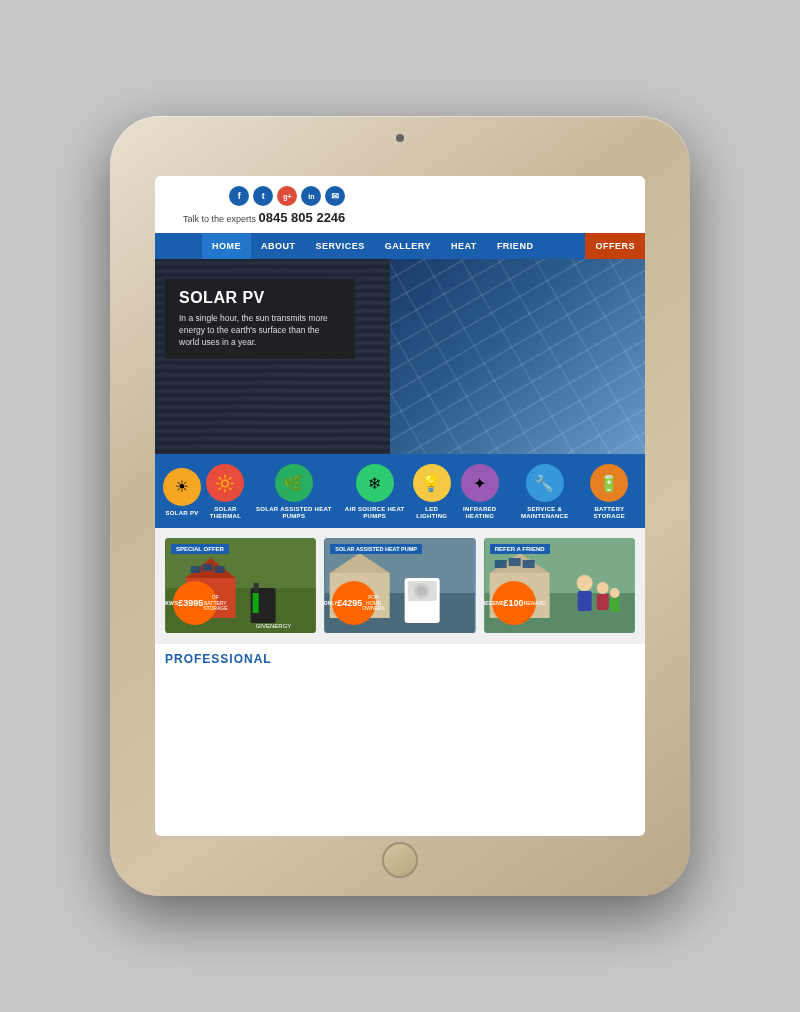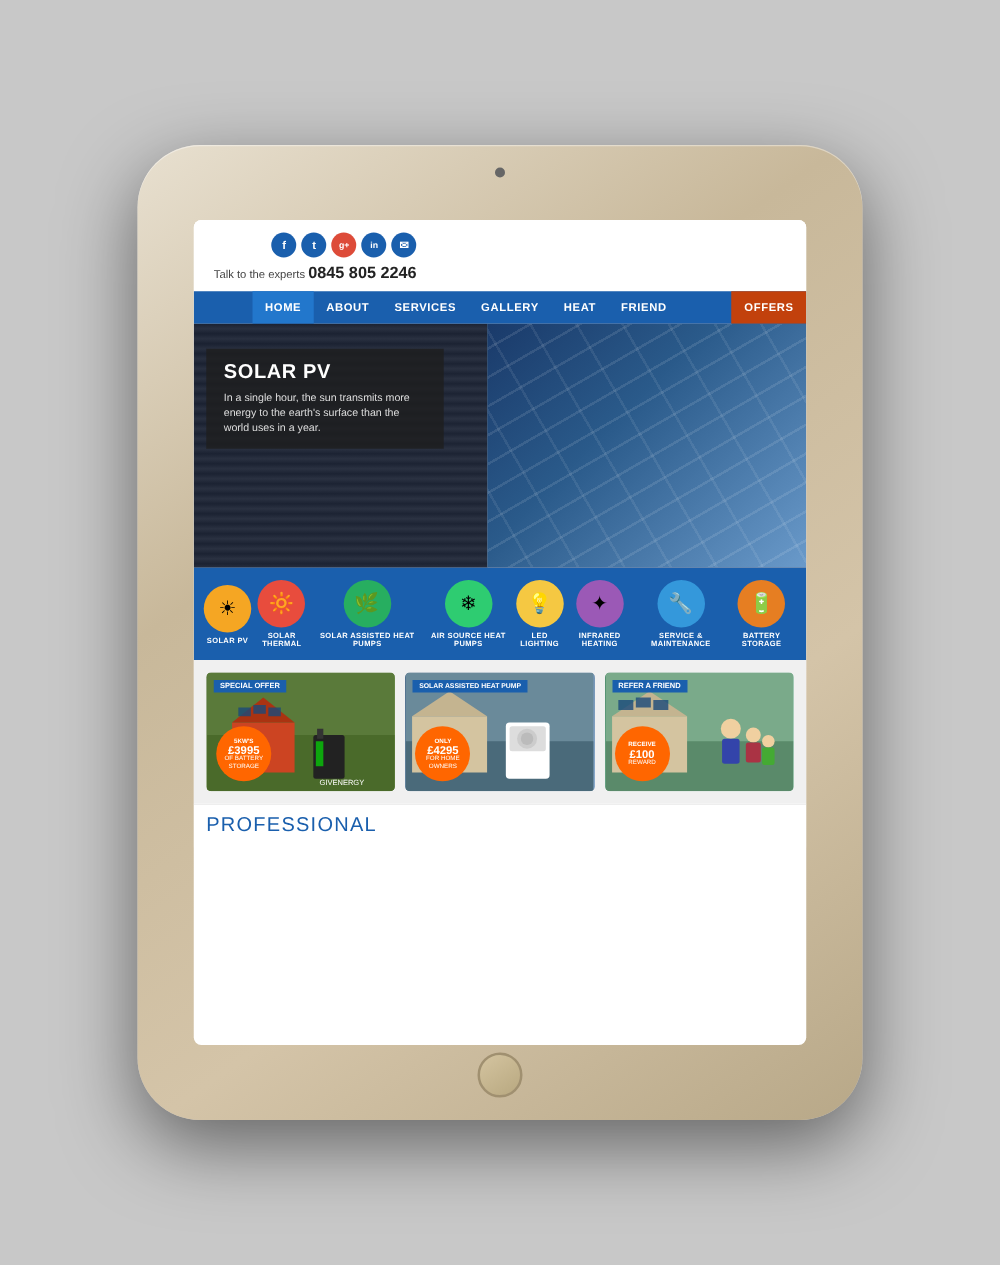--- a/index.html
+++ b/index.html
@@ -116,20 +116,21 @@
       font-size: 9px;
       font-weight: bold;
       cursor: pointer;
     }
 
     .social-icon.google { background: #dd4b39; }
 
     .phone-line {
       font-size: 9px;
       color: #444;
+      margin-left: 12px;
     }
 
     .phone-number {
       font-size: 13px;
       font-weight: bold;
       color: #222;
     }
 
     
     .nav {
@@ -341,21 +342,21 @@
 
     .promo-badge {
       position: absolute;
       bottom: 8px;
       left: 8px;
       width: 44px;
       height: 44px;
       border-radius: 50%;
       background: #ff6600;
       display: flex;
-      flex-direction: column;
+      flex-direction: row;
       align-items: center;
       justify-content: center;
       color: white;
     }
 
     .promo-badge-title {
       font-size: 5px;
       text-transform: uppercase;
       font-weight: bold;
     }
@@ -373,22 +374,22 @@
     }
 
     
     .professional-section {
       background: white;
       padding: 8px 10px;
       border-top: 1px solid #eee;
     }
 
     .professional-title {
-      font-size: 16px;
-      font-weight: normal;
+      font-size: 12px;
+      font-weight: bold;
       color: #1a5fad;
       text-transform: uppercase;
       letter-spacing: 1px;
     }
   </style>
 </head>
 <body>
 
 <div class="tablet-outer">
   <div class="tablet-camera"></div>

